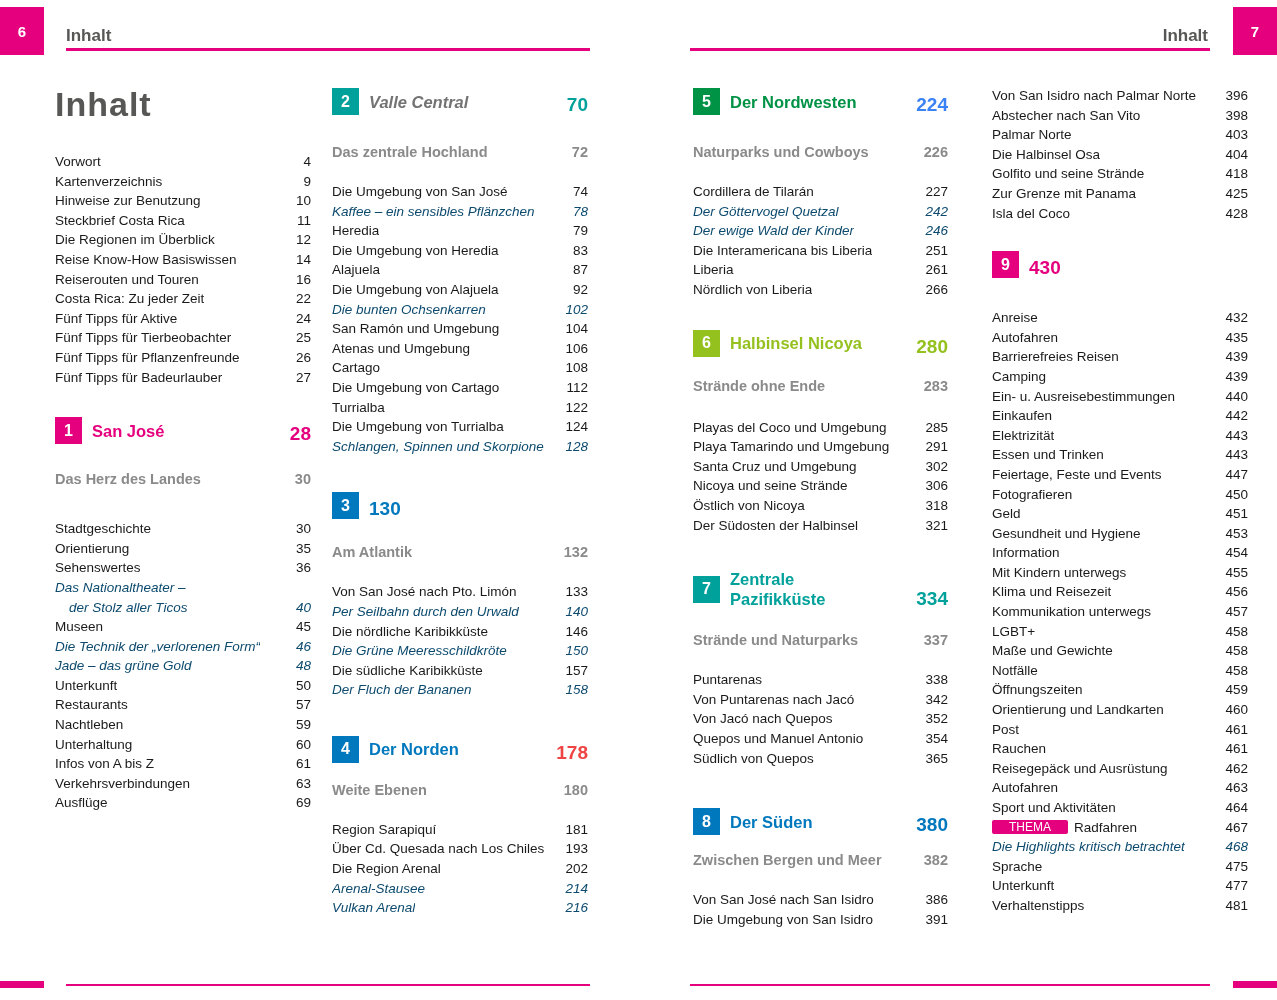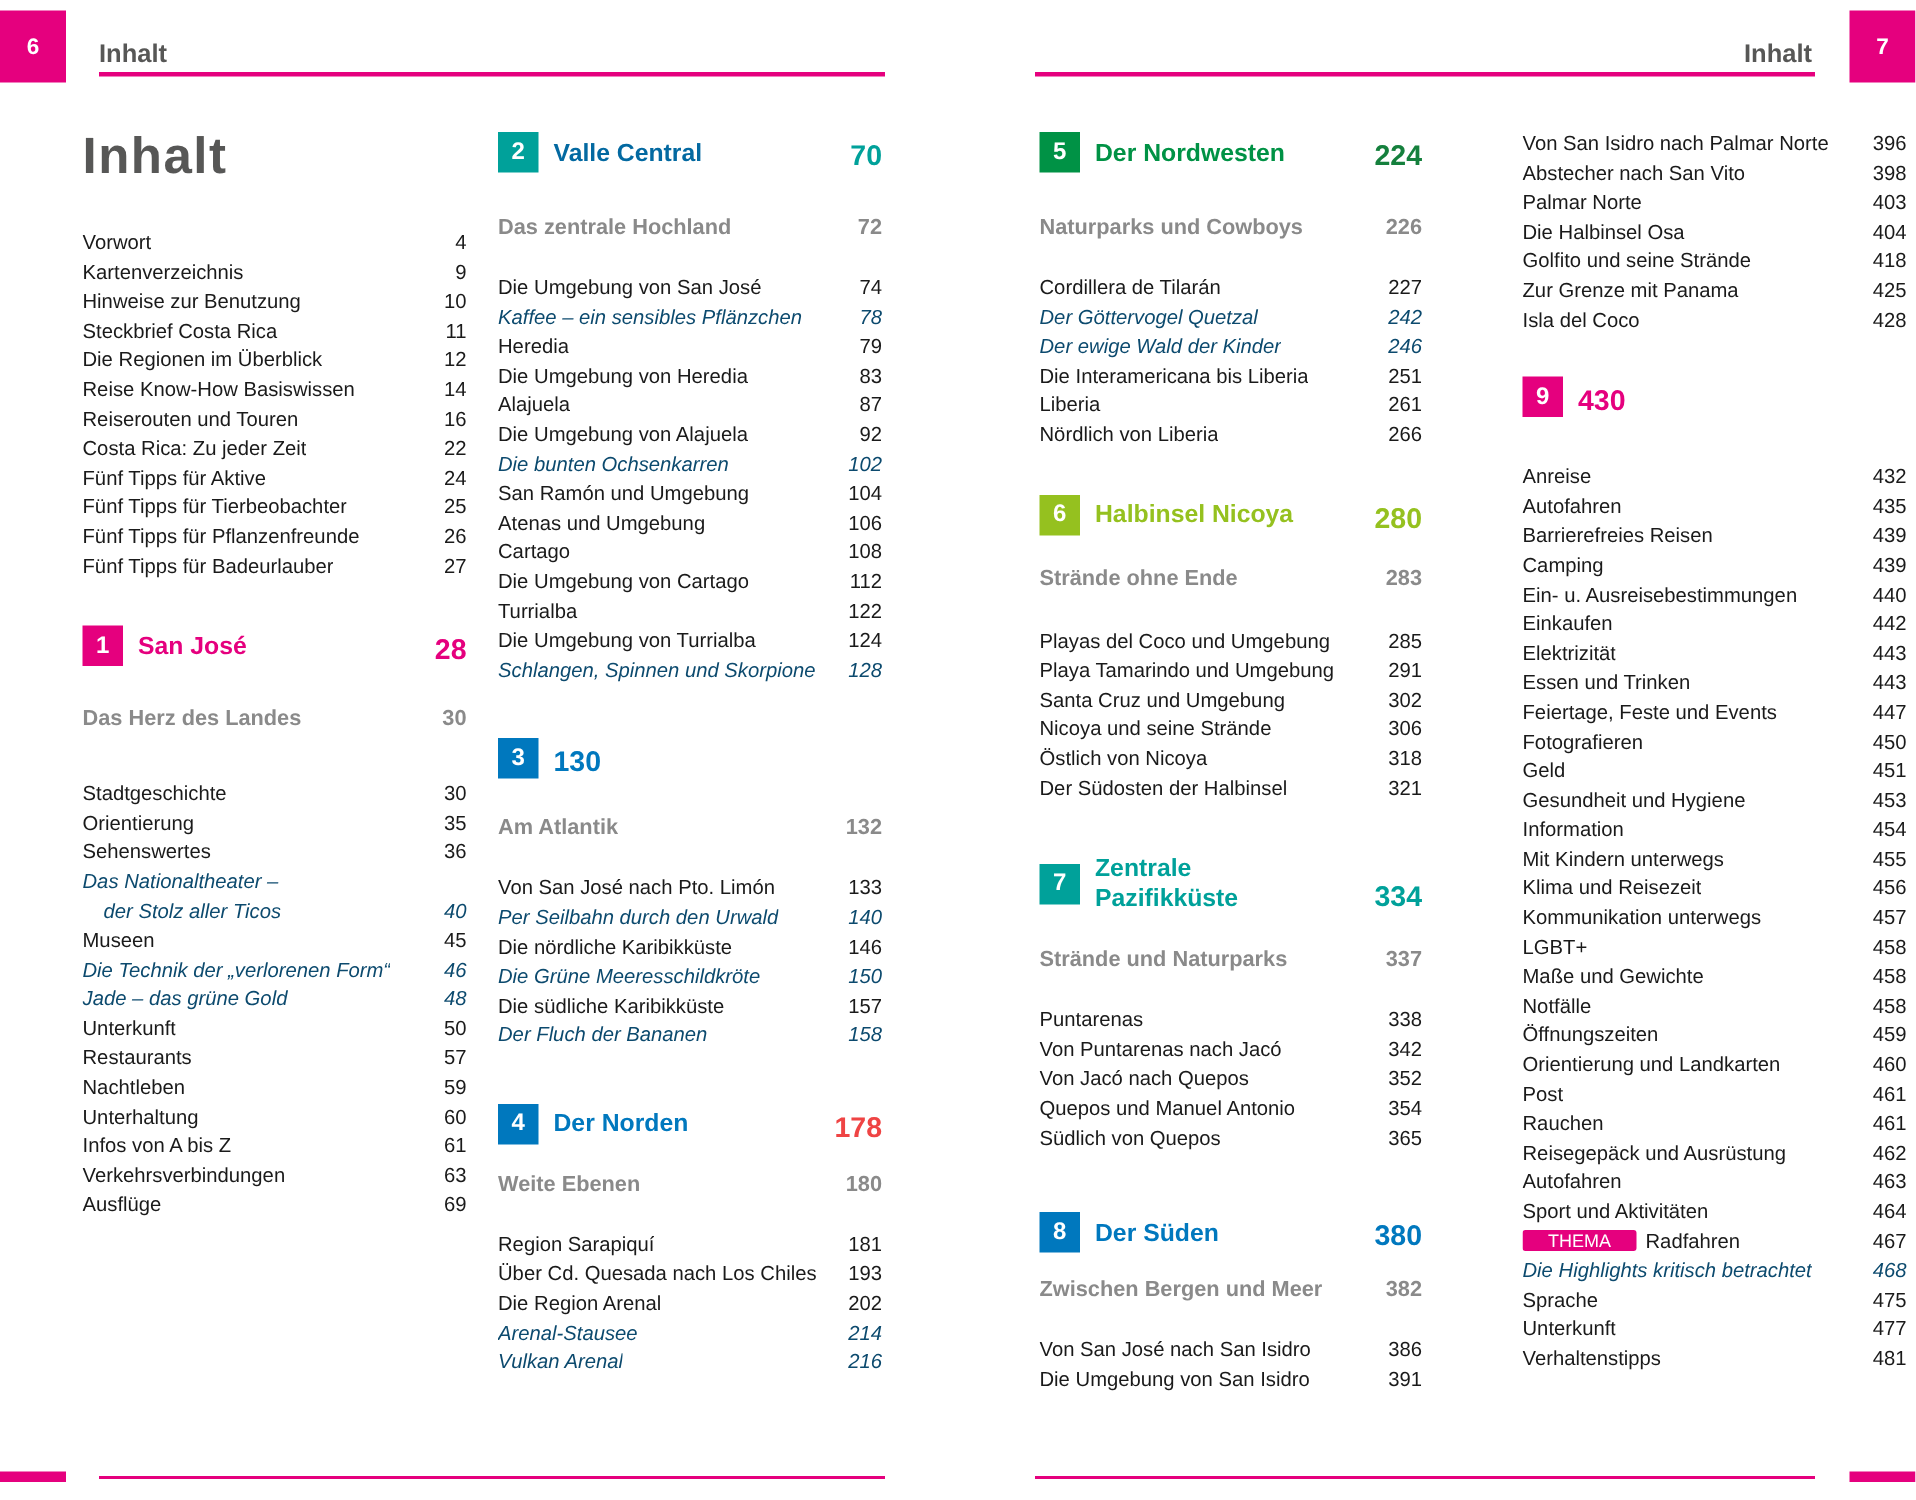--- a/index.html
+++ b/index.html
@@ -265,21 +265,21 @@
       </div>
       <div class="row">
         <span class="lbl">Ausflüge</span>
         <span class="pg">69</span>
       </div>
     </div>
     <div class="col" style="left: 332px; width: 256px;">
       <div class="gap" style="height: 4px;"></div>
       <div class="section">
         <div class="secbox" style="background: rgb(0, 161, 154);">2</div>
-        <div class="sectitle" style="color: #0369a1;">
+        <div class="sectitle" style="color: #737373; font-style: italic;">
           <div>Valle Central</div>
         </div>
         <div class="secpage" style="color: rgb(0, 161, 154);">70</div>
       </div>
       <div class="gap" style="height: 28px;"></div>
       <div class="sub">
         <span class="sub-label">Das zentrale Hochland</span>
         <span class="sub-page">72</span>
       </div>
       <div class="gap" style="height: 20px;"></div>
@@ -409,21 +409,21 @@
         <span class="pg">216</span>
       </div>
     </div>
     <div class="col" style="left: 693px; width: 255px;">
       <div class="gap" style="height: 4px;"></div>
       <div class="section">
         <div class="secbox" style="background: rgb(0, 146, 69);">5</div>
         <div class="sectitle" style="color: rgb(0, 146, 69);">
           <div>Der Nordwesten</div>
         </div>
-        <div class="secpage" style="color: #15803d;">224</div>
+        <div class="secpage" style="color: #3b82f6;">224</div>
       </div>
       <div class="gap" style="height: 28px;"></div>
       <div class="sub">
         <span class="sub-label">Naturparks und Cowboys</span>
         <span class="sub-page">226</span>
       </div>
       <div class="gap" style="height: 20px;"></div>
       <div class="row">
         <span class="lbl">Cordillera de Tilarán</span>
         <span class="pg">227</span>
@@ -537,21 +537,21 @@
       <div class="gap" style="height: 20px;"></div>
       <div class="row">
         <span class="lbl">Von San José nach San Isidro</span>
         <span class="pg">386</span>
       </div>
       <div class="row">
         <span class="lbl">Die Umgebung von San Isidro</span>
         <span class="pg">391</span>
       </div>
     </div>
-    <div class="col" style="left: 1015px; width: 256px;">
+    <div class="col" style="left: 992px; width: 256px;">
       <div class="gap" style="height: 2px;"></div>
       <div class="row">
         <span class="lbl">Von San Isidro nach Palmar Norte</span>
         <span class="pg">396</span>
       </div>
       <div class="row">
         <span class="lbl">Abstecher nach San Vito</span>
         <span class="pg">398</span>
       </div>
       <div class="row">

